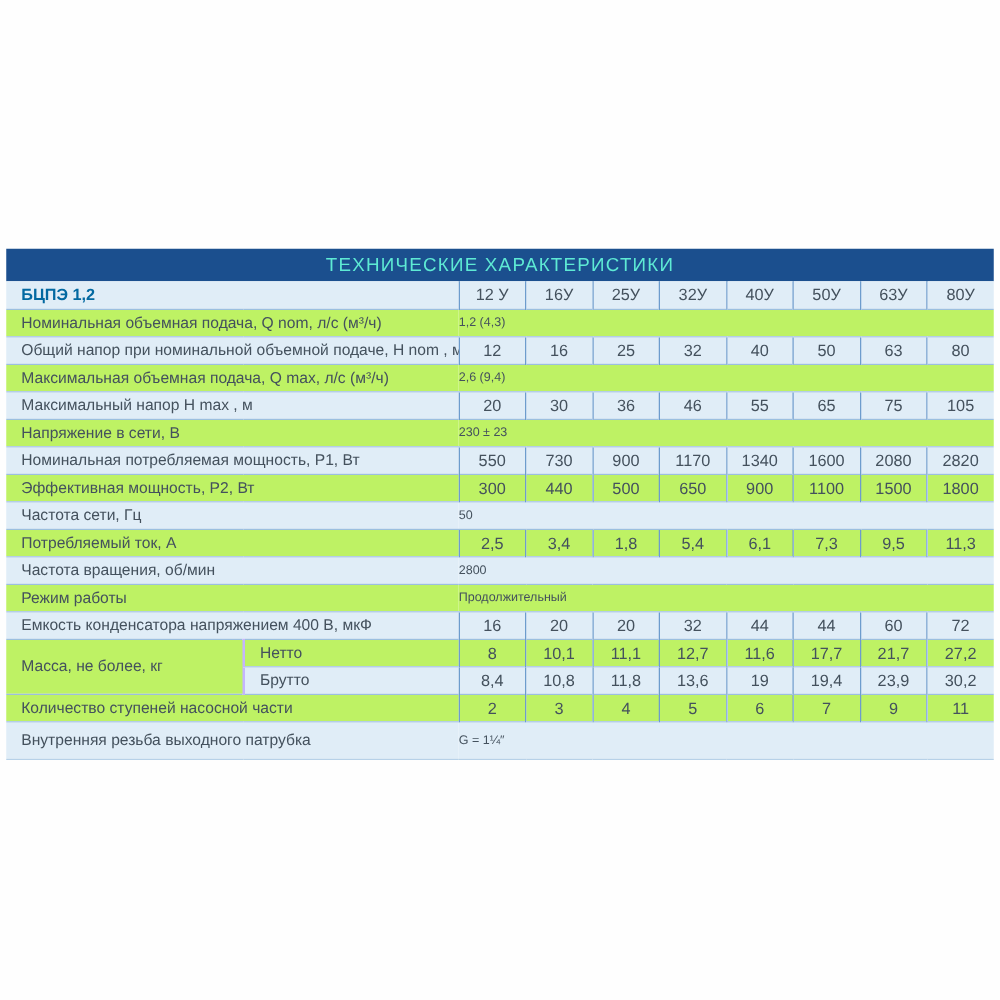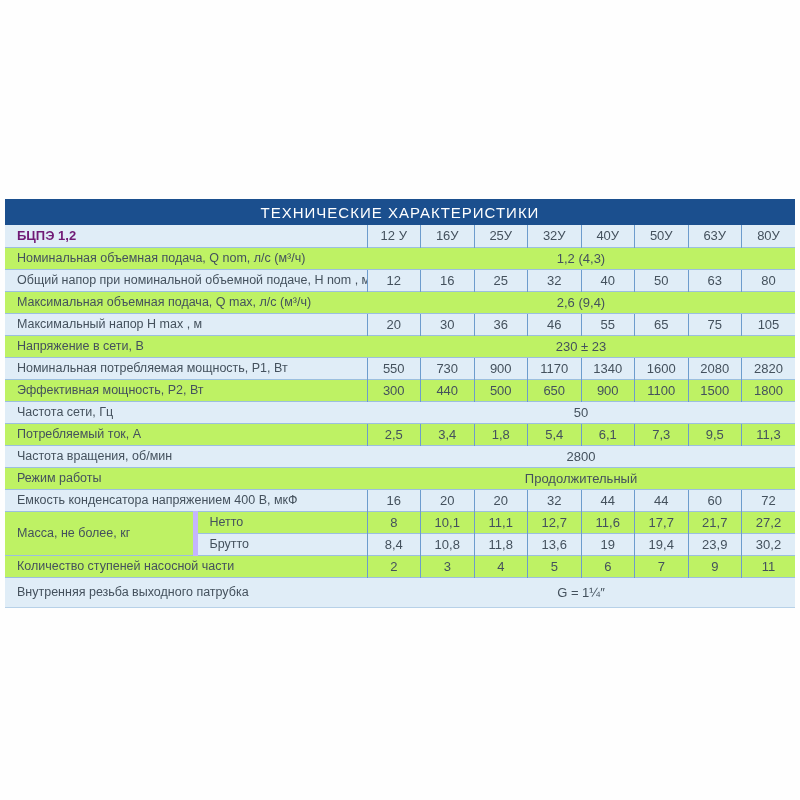--- a/index.html
+++ b/index.html
@@ -1,37 +1,37 @@
 <!DOCTYPE html>
 <html><head>
 <meta charset="utf-8">
 <style>
   * { margin:0; padding:0; box-sizing:border-box; }
   html, body { width:800px; height:800px; background:#ffffff; }
   body { font-family:"Liberation Sans", sans-serif; }
   .stage { position:relative; width:800px; height:800px; overflow:hidden; background:#fefefe; }
   .table-wrap { position:absolute; top:199px; left:5px; width:790px; }
   .title-bar {
-    height:26px; background:#1b4f8e; color:#ffffff;
+    height:26px; background:#1b4f8e; color:#5eead4;
     text-align:center; line-height:27px; font-size:15px; letter-spacing:1px;
   }
   table { width:100%; border-collapse:collapse; table-layout:fixed; border-bottom:1px solid #b7d1e8; }
   td {
     height:22px; font-size:12.5px; color:#44515d;
     border-top:1px solid #9cbfdf; overflow:hidden; white-space:nowrap;
     vertical-align:middle;
   }
   tr:first-child td { border-top:none; }
   tr.blue td { background:#e0edf7; }
   tr.white td { background:#bef264; }
   td.label { text-align:left; padding-left:12px; }
-  td.model { font-weight:bold; color:#701a75; font-size:13px; }
+  td.model { font-weight:bold; color:#0369a1; font-size:13px; }
   td.val { text-align:center; border-left:1px solid #6d9ccd; font-size:13px; }
-  td.merged { text-align:center; font-size:13px;margin-top:41px; }
-  td.sub { text-align:left; padding-left:12px; border-left:5px solid #c4b5fd; }
+  td.merged { font-size:10px;margin-top:41px; }
+  td.sub { text-align:left; padding-left:12px; border-left:2px solid #c4b5fd; }
   tr.tall td { height:30px; }
 </style>
 </head>
 <body>
 
 <div class="stage">
   <div class="table-wrap">
     <div class="title-bar">
       <span>ТЕХНИЧЕСКИЕ ХАРАКТЕРИСТИКИ</span>
     </div>

